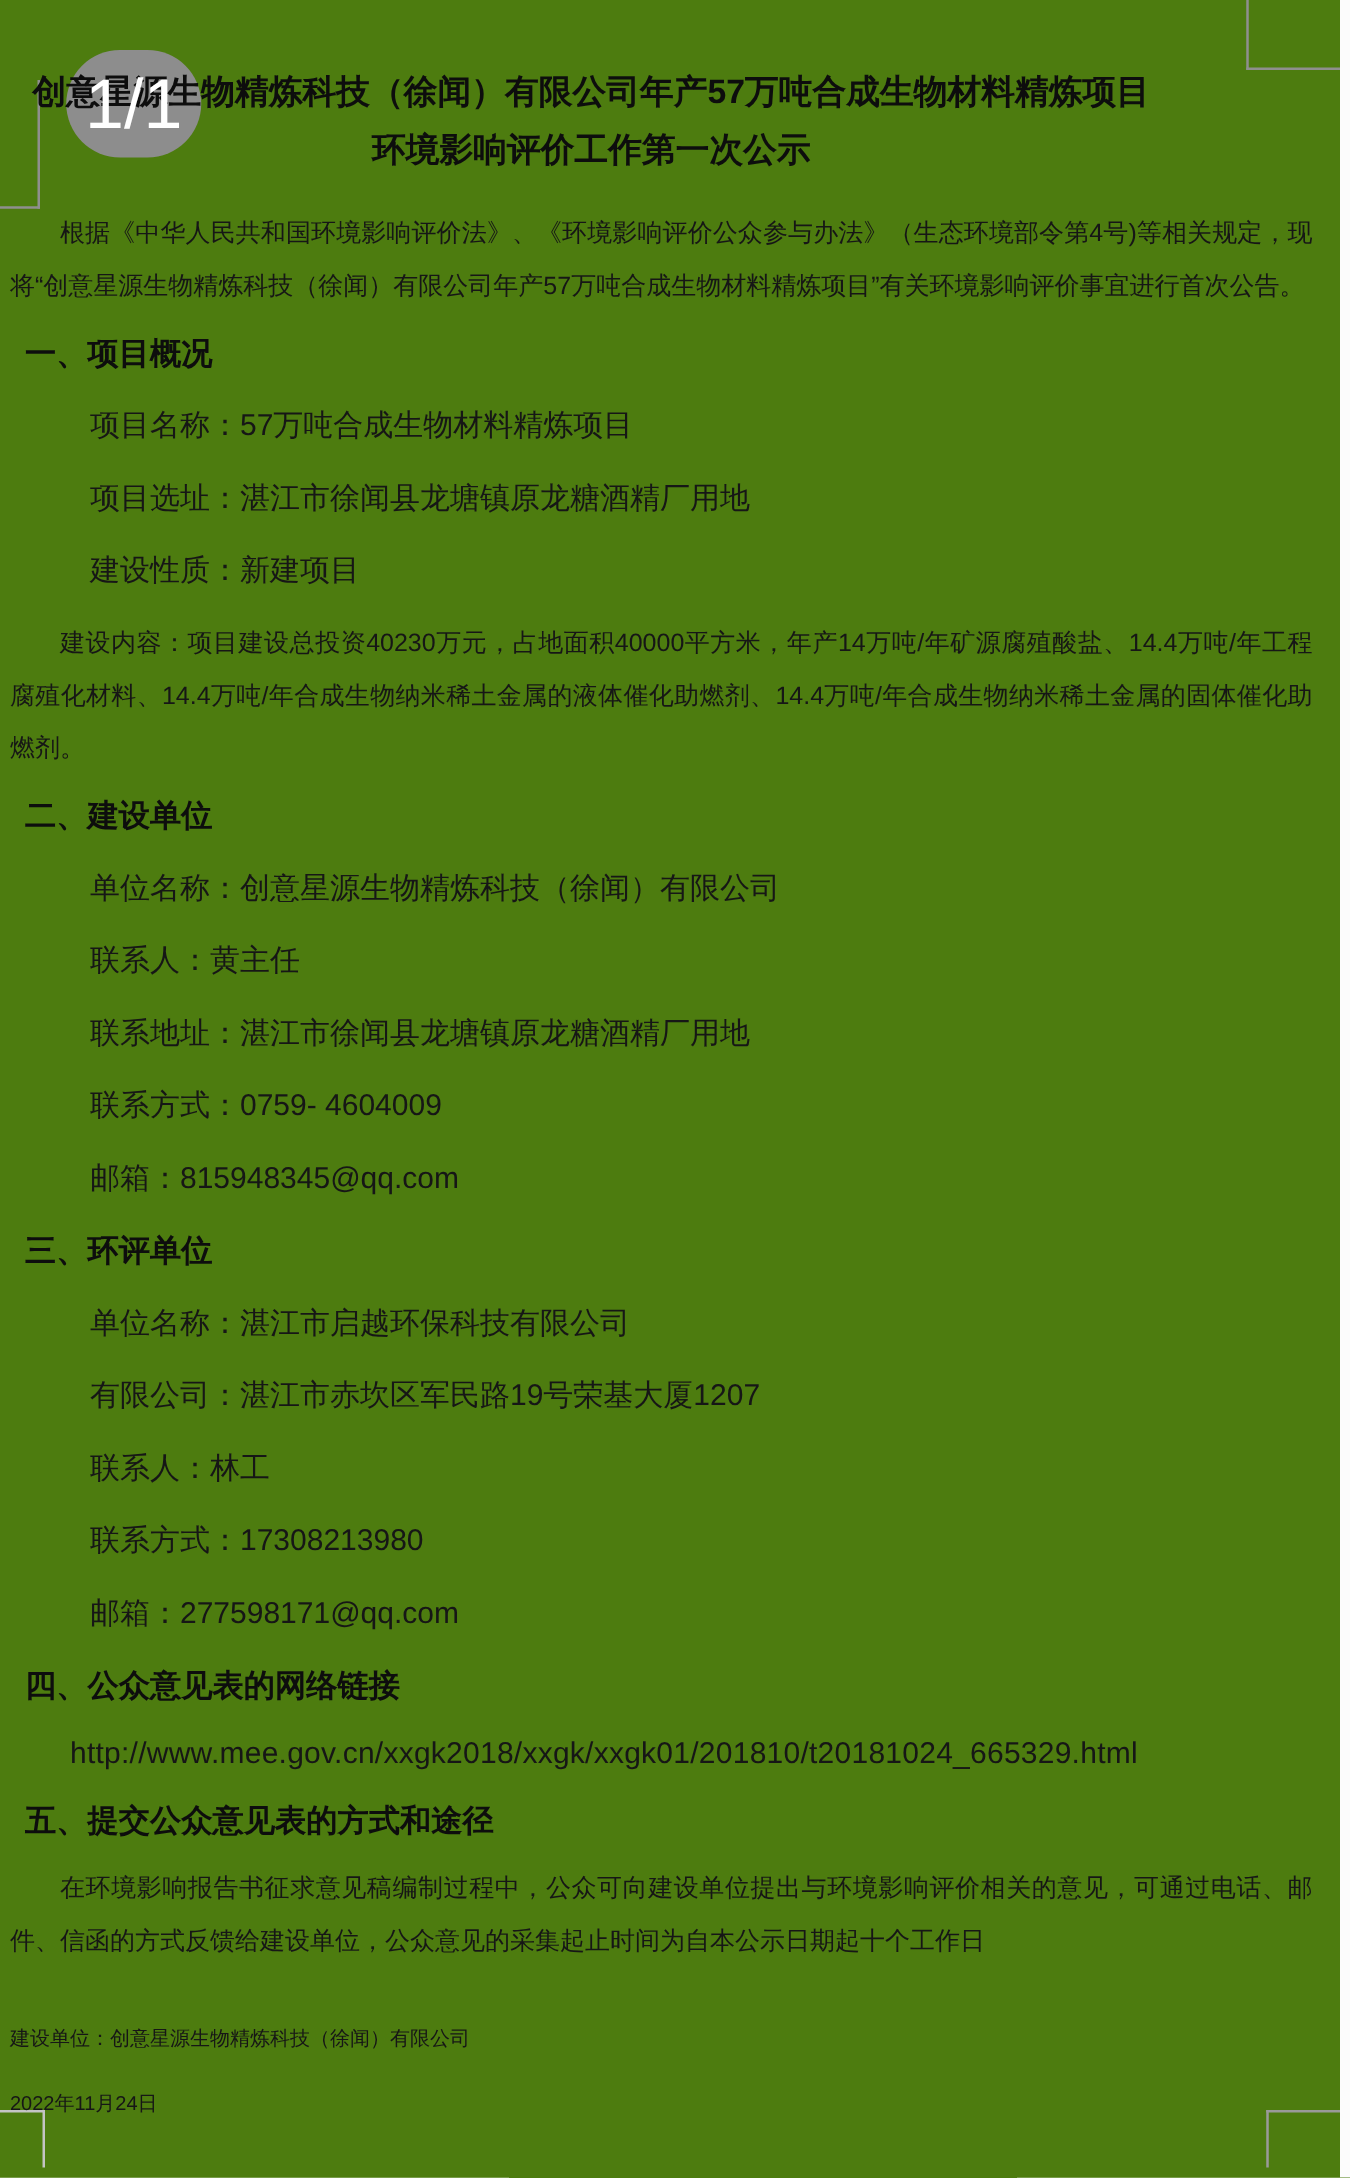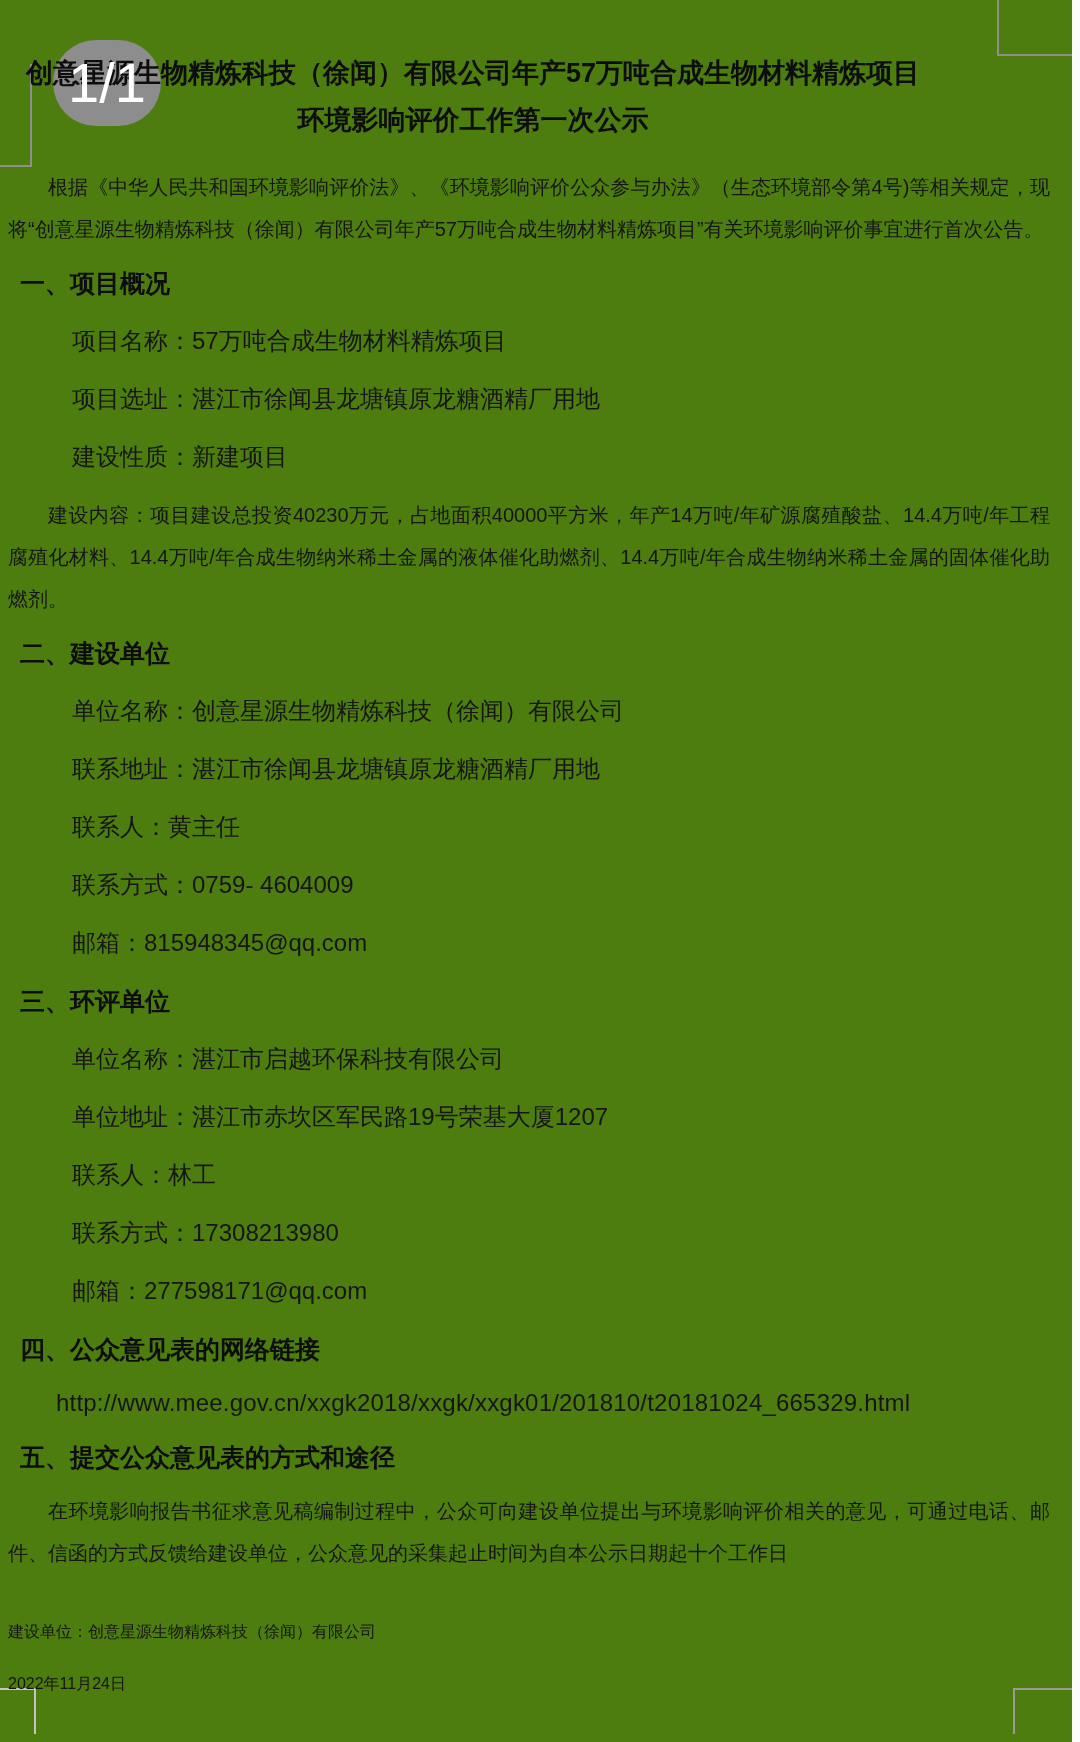--- a/index.html
+++ b/index.html
@@ -89,28 +89,28 @@
     <p class="para">根据《中华人民共和国环境影响评价法》、《环境影响评价公众参与办法》（生态环境部令第4号)等相关规定，现将“创意星源生物精炼科技（徐闻）有限公司年产57万吨合成生物材料精炼项目”有关环境影响评价事宜进行首次公告。</p>
 
     <p class="heading">一、项目概况</p>
     <p class="line">项目名称：57万吨合成生物材料精炼项目</p>
     <p class="line">项目选址：湛江市徐闻县龙塘镇原龙糖酒精厂用地</p>
     <p class="line">建设性质：新建项目</p>
     <p class="para">建设内容：项目建设总投资40230万元，占地面积40000平方米，年产14万吨/年矿源腐殖酸盐、14.4万吨/年工程腐殖化材料、14.4万吨/年合成生物纳米稀土金属的液体催化助燃剂、14.4万吨/年合成生物纳米稀土金属的固体催化助燃剂。</p>
 
     <p class="heading">二、建设单位</p>
     <p class="line">单位名称：创意星源生物精炼科技（徐闻）有限公司</p>
+    <p class="line">联系人：黄主任</p>
     <p class="line">联系地址：湛江市徐闻县龙塘镇原龙糖酒精厂用地</p>
-    <p class="line">联系人：黄主任</p>
     <p class="line">联系方式：0759- 4604009</p>
     <p class="line">邮箱：815948345@qq.com</p>
 
     <p class="heading">三、环评单位</p>
     <p class="line">单位名称：湛江市启越环保科技有限公司</p>
-    <p class="line">单位地址：湛江市赤坎区军民路19号荣基大厦1207</p>
+    <p class="line">有限公司：湛江市赤坎区军民路19号荣基大厦1207</p>
     <p class="line">联系人：林工</p>
     <p class="line">联系方式：17308213980</p>
     <p class="line">邮箱：277598171@qq.com</p>
 
     <p class="heading">四、公众意见表的网络链接</p>
     <p class="url-line">http://www.mee.gov.cn/xxgk2018/xxgk/xxgk01/201810/t20181024_665329.html</p>
 
     <p class="heading">五、提交公众意见表的方式和途径</p>
     <p class="para">在环境影响报告书征求意见稿编制过程中，公众可向建设单位提出与环境影响评价相关的意见，可通过电话、邮件、信函的方式反馈给建设单位，公众意见的采集起止时间为自本公示日期起十个工作日</p>
 

